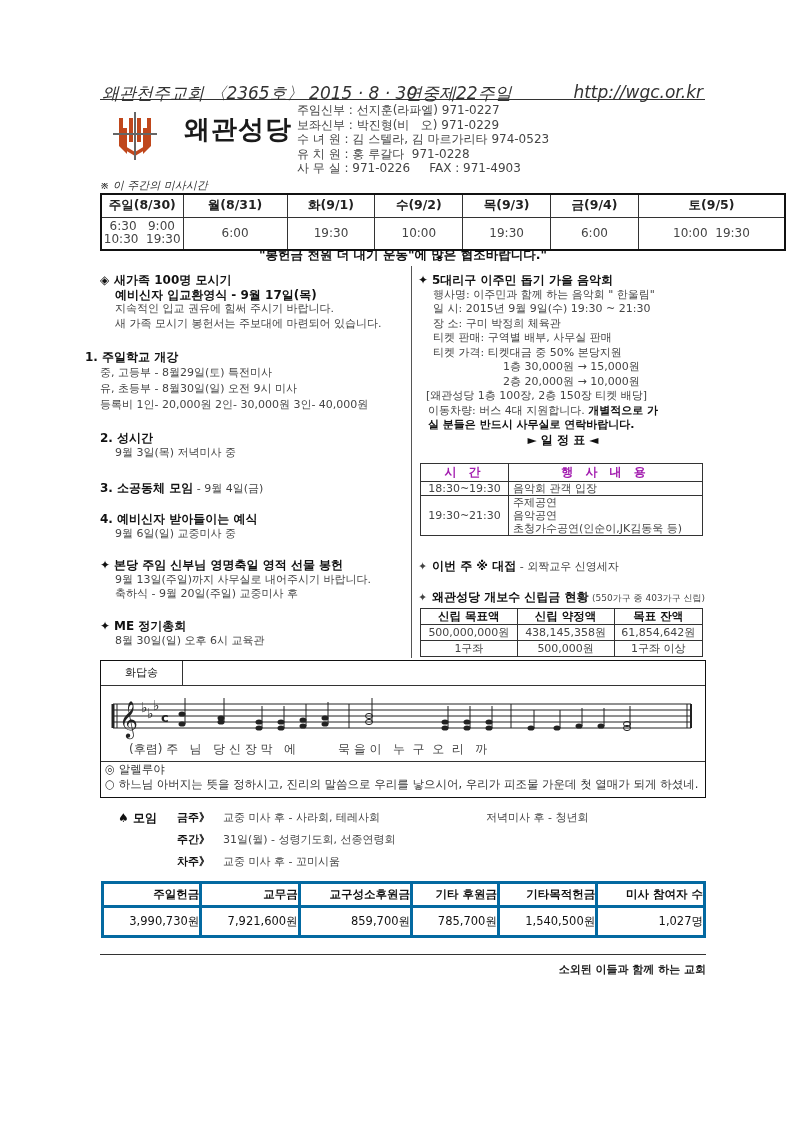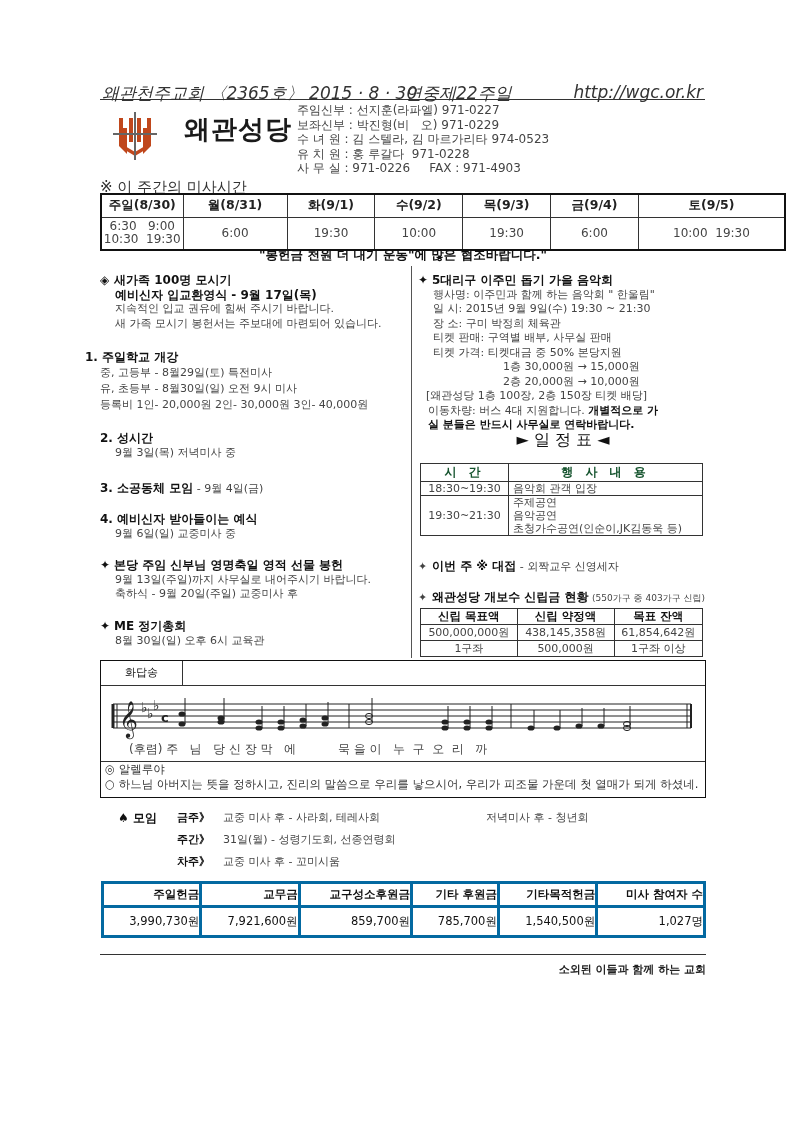--- a/index.html
+++ b/index.html
@@ -11,38 +11,38 @@
   .topline { left: 100px; top: 80px; width: 605px; height: 20px; border-bottom: 1.5px solid #333; font-size: 17px; color: #333; font-style: italic; }
   .topline .l { position: absolute; left: 2px; top: 2px; }
   .topline .c { position: absolute; left: 305px; top: 2px; }
   .topline .r { position: absolute; right: 2px; top: 2px; }
 
   .logo { left: 113px; top: 112px; width: 44px; height: 48px; }
   .brand { left: 184px; top: 112px; font-size: 26px; font-weight: bold; color: #1a1a1a; letter-spacing: 1px; }
   .contacts { left: 297px; top: 103px; font-size: 12px; line-height: 14.5px; color: #444; }
   .contacts .row { white-space: pre; }
 
-  .mass-title { left: 100px; top: 178px; font-size: 15px; color: #333; }
+  .mass-title { left: 100px; top: 178px; font-size: 11px; color: #333; font-style: italic; }
   .mass-table { left: 100px; top: 193px; width: 686px; border-collapse: collapse; border: 2px solid #111; }
   .mass-table th, .mass-table td { border: 1px solid #333; text-align: center; font-size: 12px; }
   .mass-table th { height: 23px; font-weight: bold; font-size: 12.5px; }
   .mass-table td { height: 33px; color: #444; line-height: 13px; }
   .slogan { left: 100px; top: 247px; width: 606px; text-align: center; font-size: 12.5px; font-weight: bold; color: #111; }
 
   .vdivider { left: 411px; top: 266px; width: 1px; height: 392px; background: #555; }
 
   .col { font-size: 11px; color: #444; line-height: 14.5px; }
   .col .h { font-weight: bold; font-size: 12px; color: #111; }
   .col .ind { padding-left: 15px; }
   .col .bul { display: inline-block; width: 14px; }
 
-  .sched-head { font-weight: normal; text-align: center; font-size: 16px; color: #111; }
+  .sched-head { font-weight: bold; text-align: center; font-size: 12px; color: #111; }
   .sched { left: 420px; top: 463px; width: 283px; border-collapse: collapse; border: 1.5px solid #111; }
   .sched th, .sched td { border: 1px solid #333; font-size: 11px; color: #444; }
-  .sched th { font-weight: bold; font-size: 12px; color: #14532d; height: 18px; letter-spacing: 4px; }
+  .sched th { font-weight: bold; font-size: 12px; color: #a21caf; height: 18px; letter-spacing: 4px; }
   .sched td.t { text-align: center; width: 88px; }
   .sched td.c { padding-left: 4px; line-height: 13px; }
 
   .fund { left: 420px; top: 608px; width: 283px; border-collapse: collapse; border: 1.5px solid #111; }
   .fund th, .fund td { border: 1px solid #333; text-align: center; font-size: 11px; color: #444; height: 16px; }
   .fund th { font-weight: bold; font-size: 11.5px; color: #111; }
 
   .psalm { left: 100px; top: 660px; width: 606px; height: 138px; border: 1.5px solid #111; }
   .psalm .top { height: 25px; border-bottom: 1px solid #333; display: flex; }
   .psalm .lbl { width: 82px; border-right: 1px solid #333; text-align: center; font-weight: normal; font-size: 11px; line-height: 24px; color: #111; }

